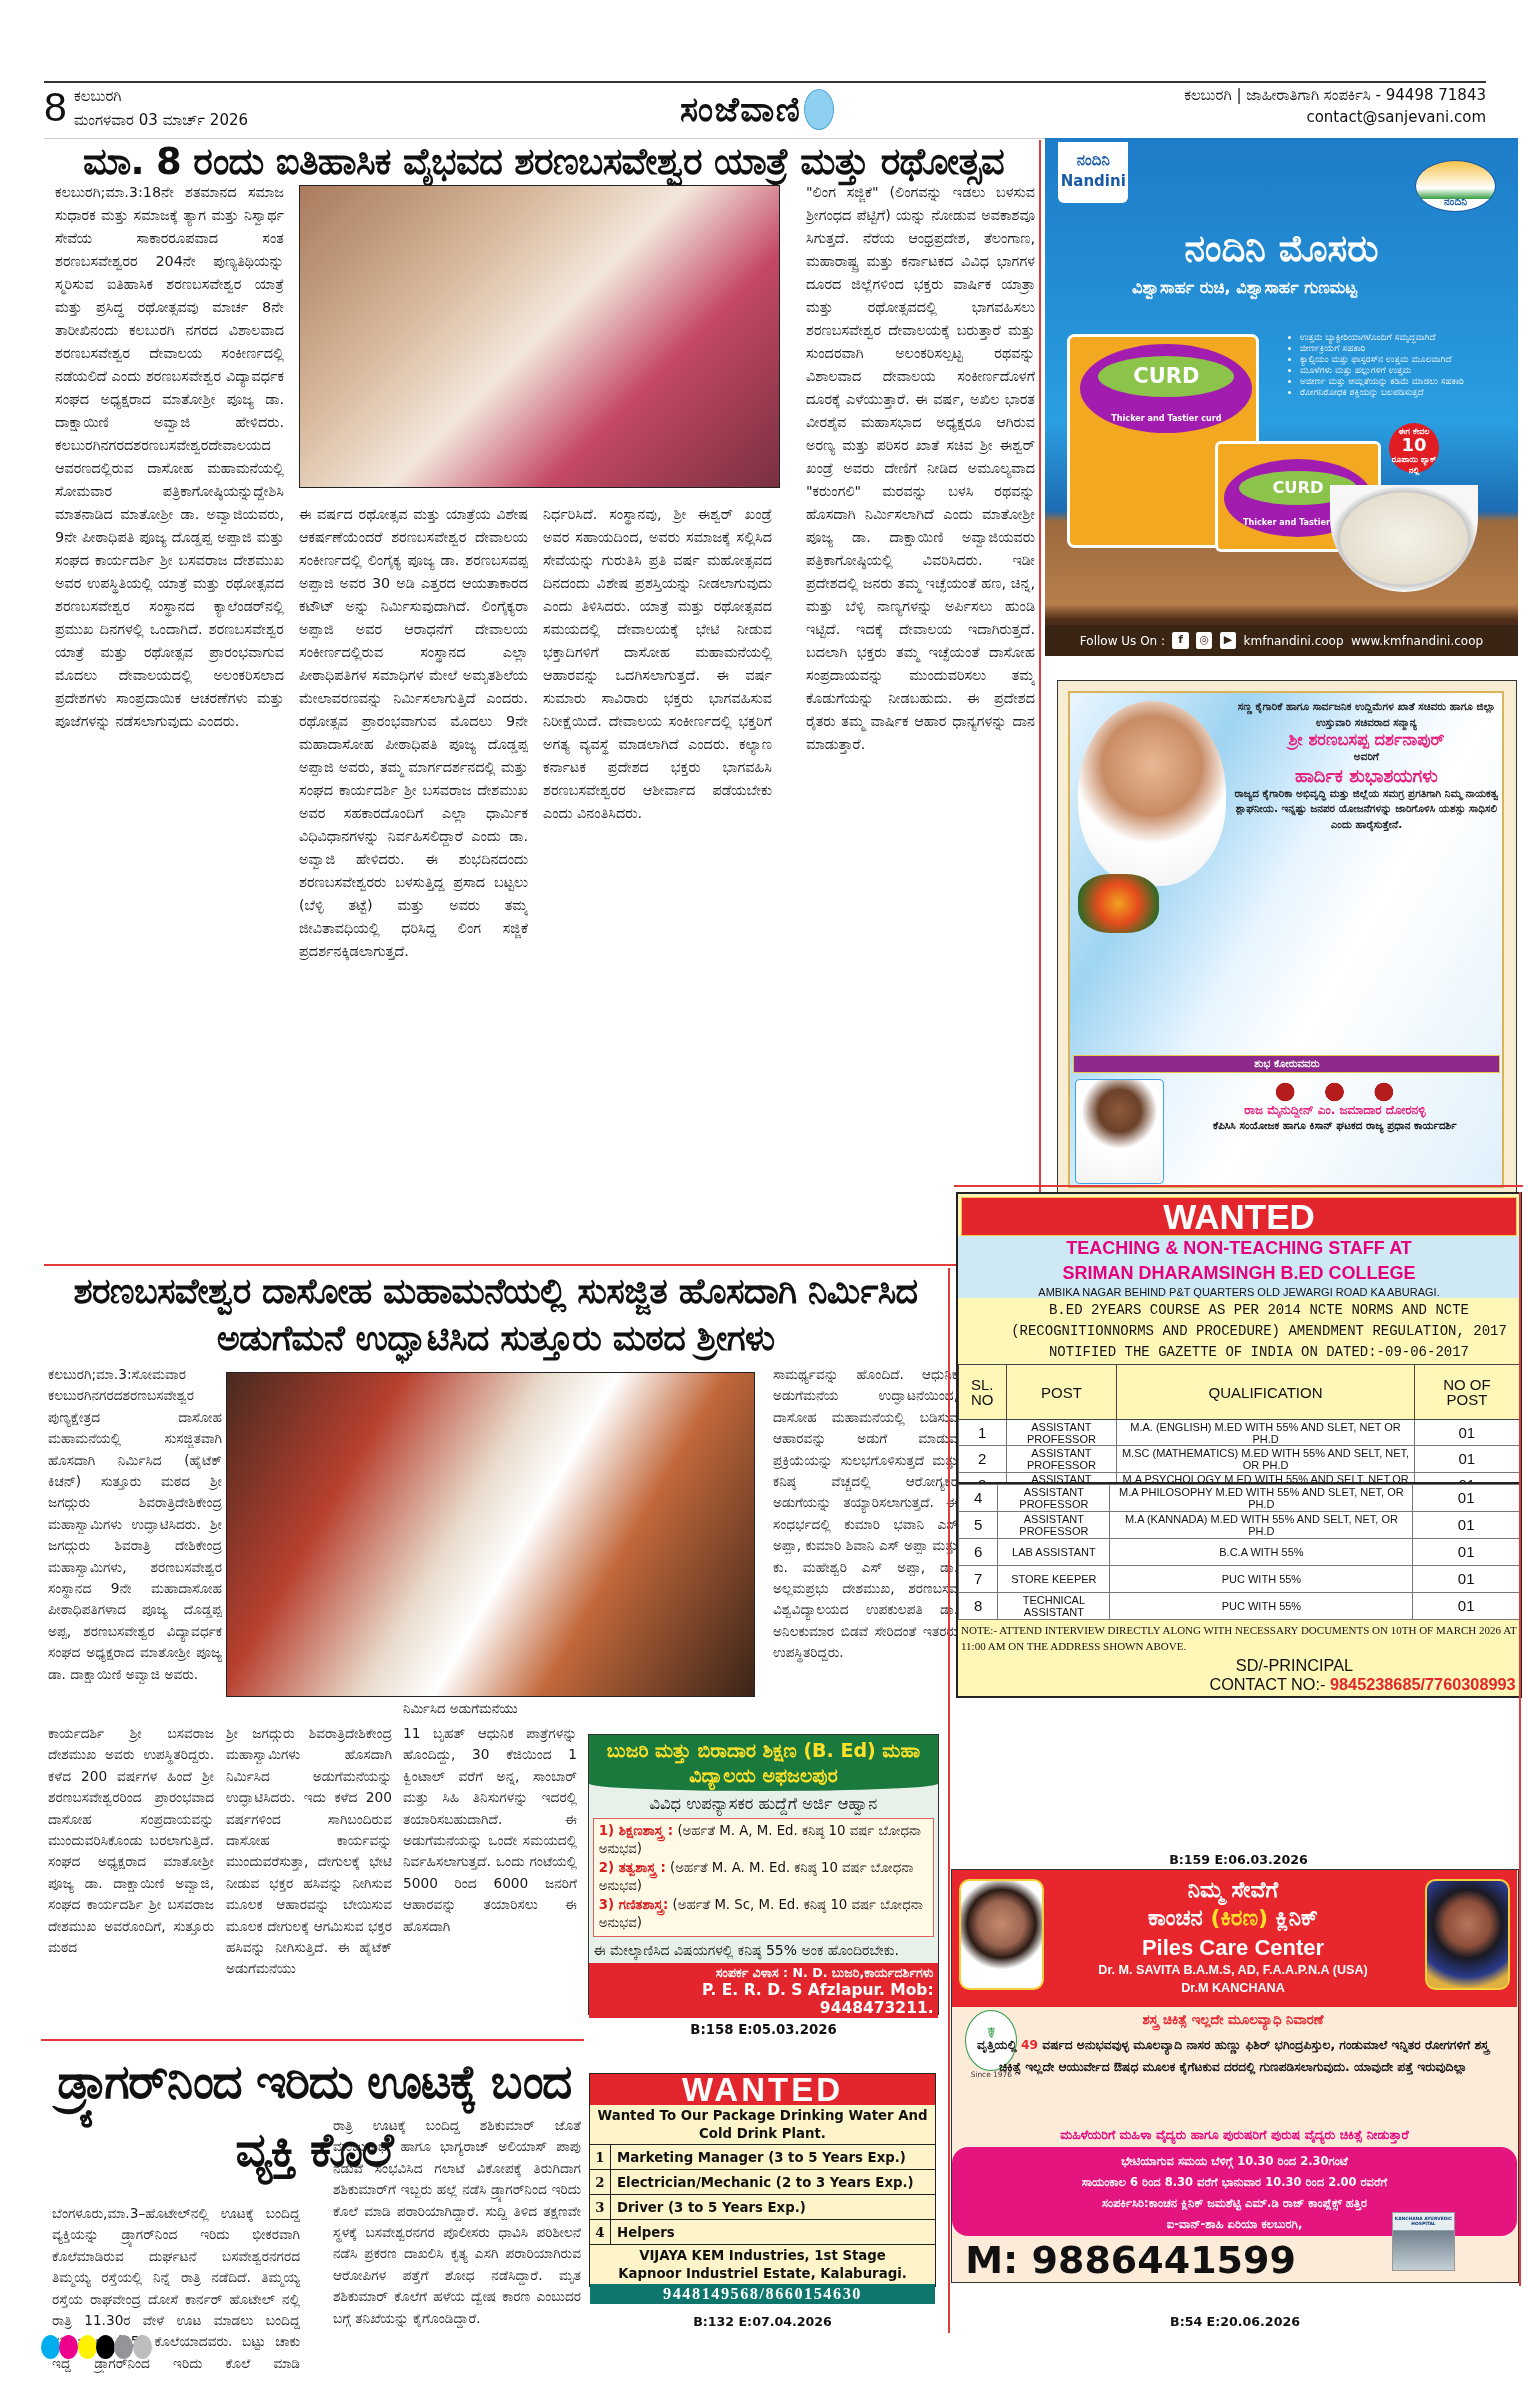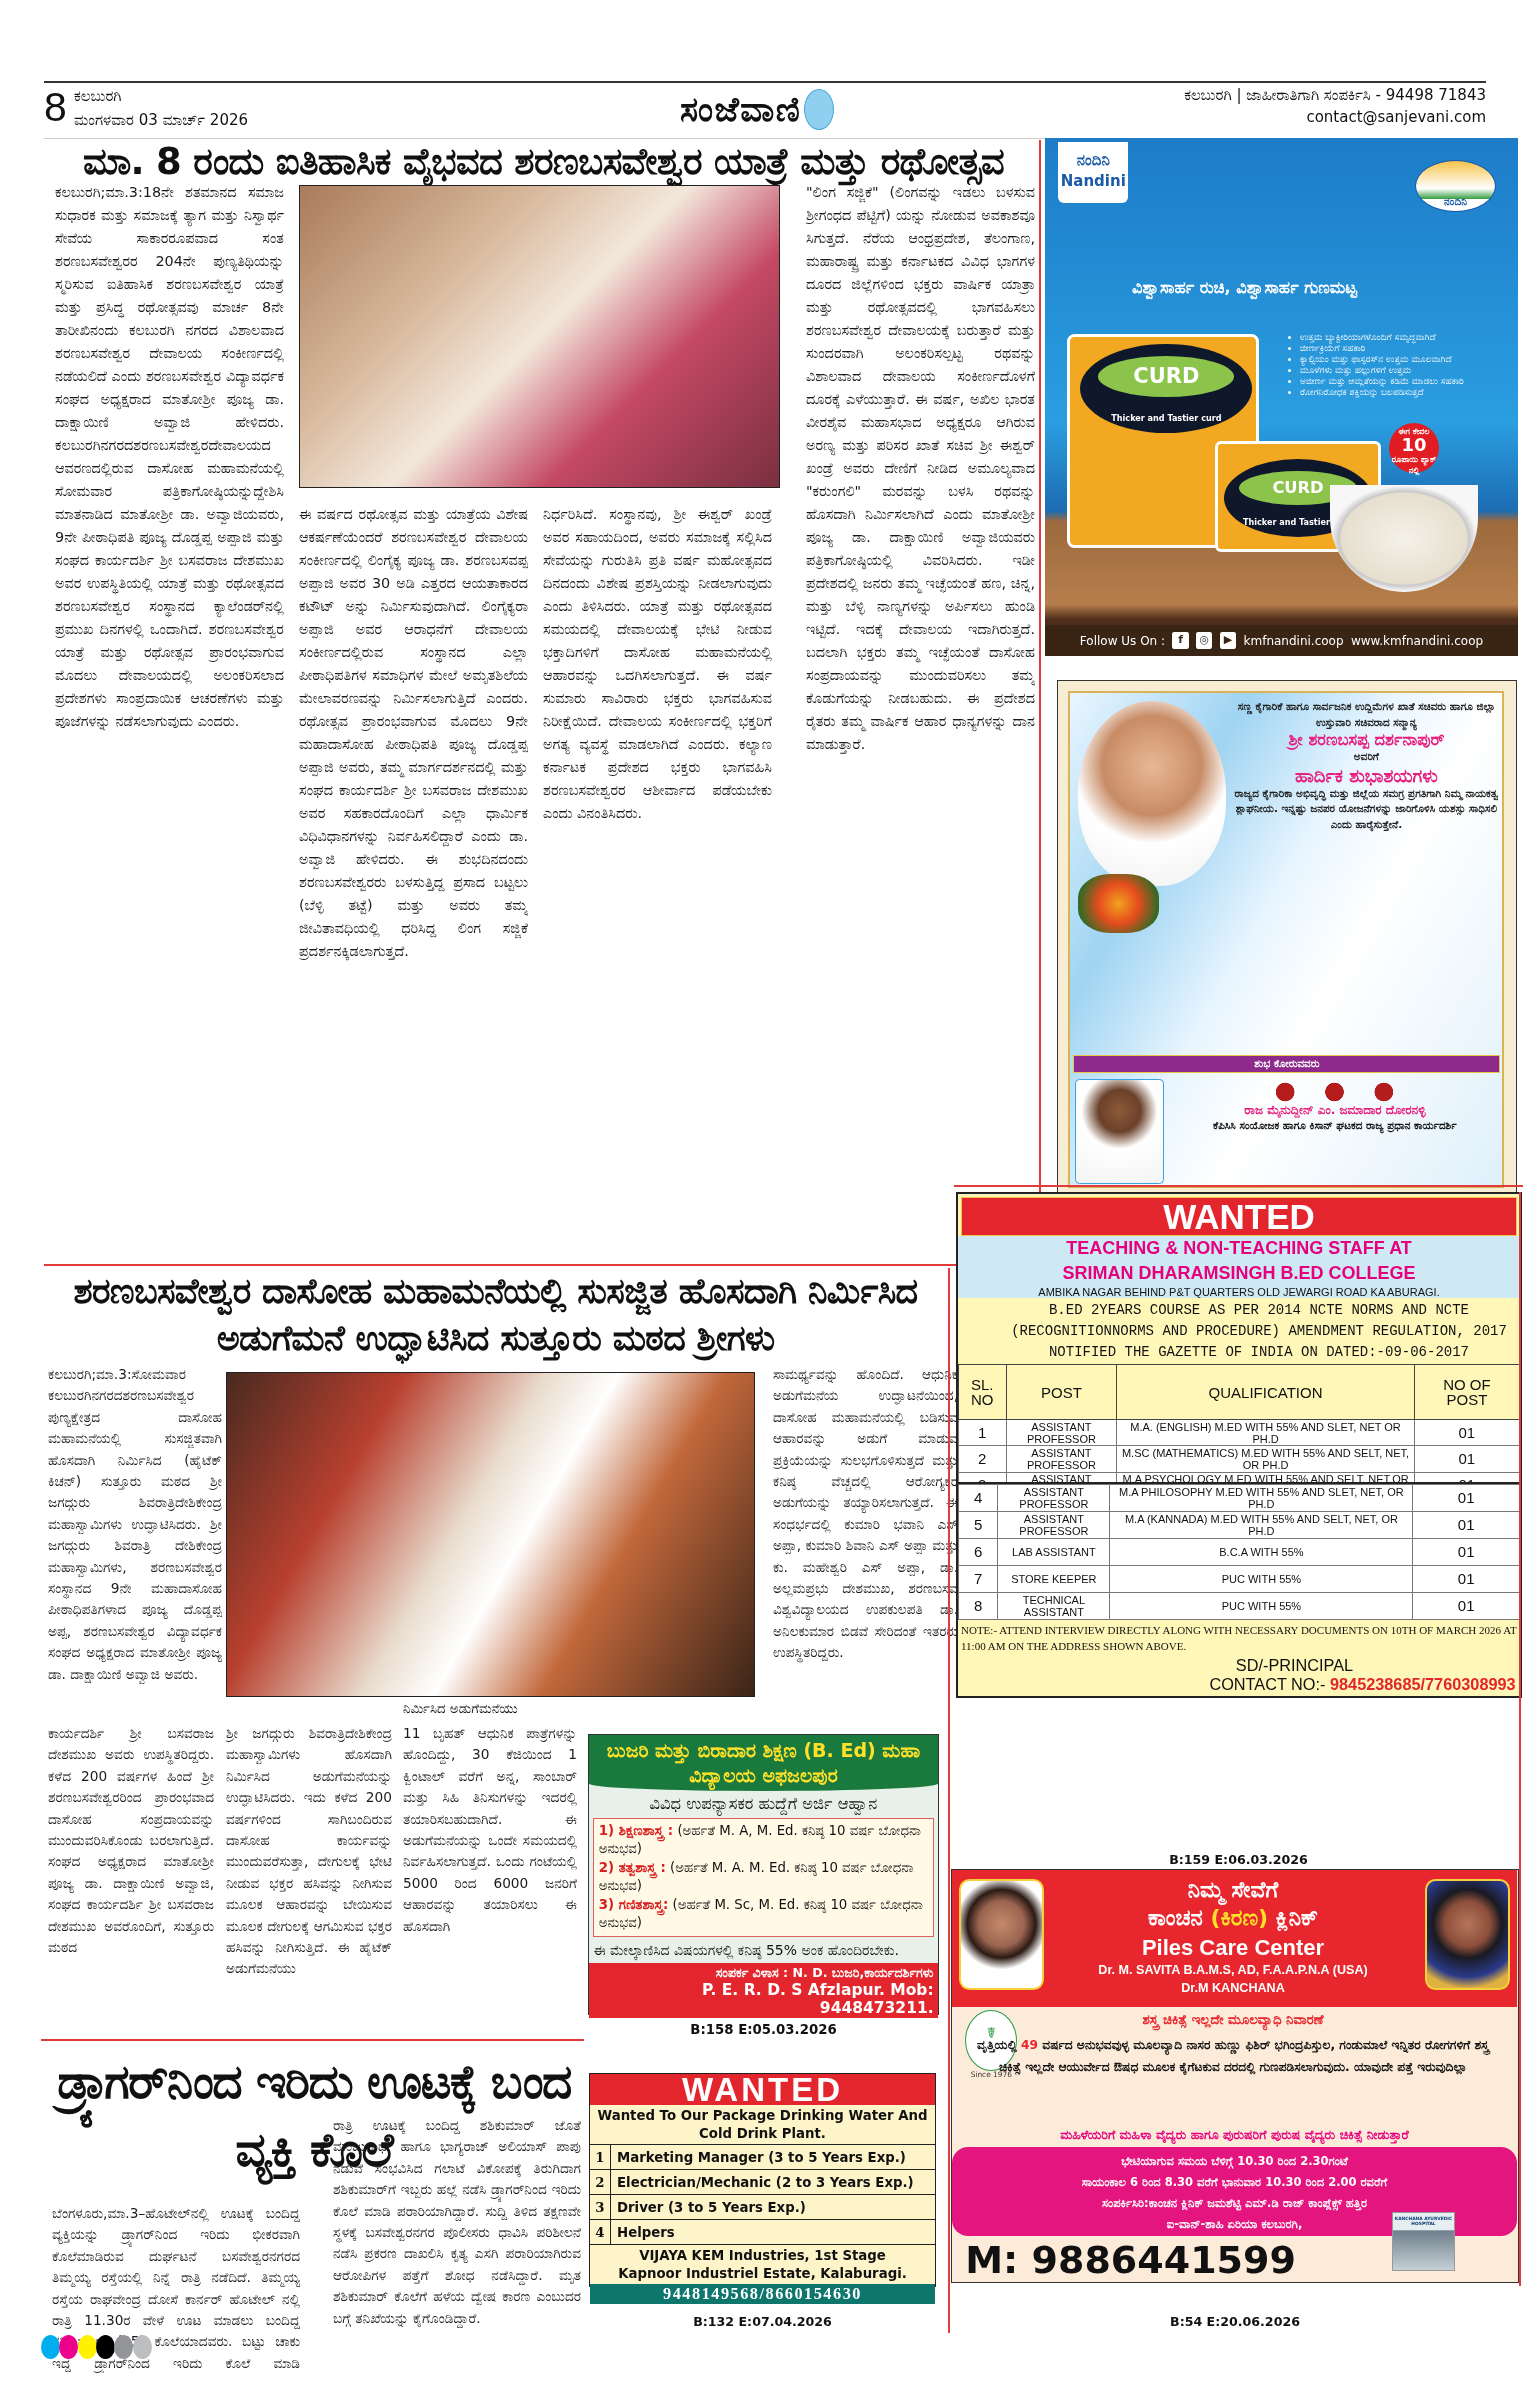--- a/index.html
+++ b/index.html
@@ -70,21 +70,21 @@
   #mid-vrule { left: 948px; top: 1268px; width: 1.5px; height: 1065px; }
 
   
   #nandini-ad { left: 1045px; top: 138px; width: 473px; height: 518px; background: linear-gradient(180deg,#1d7cc8 0%,#2a9ee0 55%,#1d6cb2 72%,#9c6a3e 74%,#b67e4b 90%,#4e2d1a 93%); overflow: hidden; }
   #nandini-tag { left: 13.3px; top: 4.4px; width: 70px; height: 61px; background: #fff; color: #1a5aa8; font-weight: 900; font-size: 15px; text-align: center; line-height: 21px; padding-top: 7.4px; border-radius: 0 0 6px 6px; }
   #nandini-logo { right: 22px; top: 22px; width: 81px; height: 52px; border-radius: 50%; background: linear-gradient(180deg,#f6c34a 0%,#ffffff 55%,#3fa34a 75%,#ffffff 76%); border: 1.5px solid #1a5aa8; color: #1a5aa8; font-weight: bold; font-size: 10.4px; text-align: center; line-height: 81px; }
   #nandini-title { left: 0; top: 89px; width: 473px; text-align: center; color: #fff; font-weight: 900; font-size: 37px; }
   #nandini-sub { left: 0; top: 140px; width: 399px; text-align: center; color: #fff; font-weight: bold; font-size: 16.3px; }
   #nandini-bullets { left: 255px; top: 194px; width: 214px; color: #fff; font-size: 9px; line-height: 11px; }
   #curd-pack1 { left: 22px; top: 196px; width: 192px; height: 214px; background: #f2a821; border: 3px solid #fff; border-radius: 7.4px; }
-  .curd-oval { position: absolute; left: 10.4px; width: 172px; height: 89px; border-radius: 50%; background: #0f172a; }
+  .curd-oval { position: absolute; left: 10.4px; width: 172px; height: 89px; border-radius: 50%; background: #a21caf; }
   .curd-oval-inner { position: absolute; left: 18px; top: 12px; width: 136px; height: 41px; border-radius: 50%; background: #8cc44b; color: #fff; font-weight: bold; font-size: 21px; text-align: center; line-height: 41px; }
   .curd-oval-tag { position: absolute; left: 0; bottom: 10.4px; width: 100%; color: #fff; font-size: 8.1px; text-align: center; font-weight: bold; }
   #curd-pack2 { left: 170px; top: 303px; width: 166px; height: 111px; background: #f2a821; border: 3px solid #fff; border-radius: 6px; }
   #curd-bowl { left: 285px; top: 347px; width: 148px; height: 107px; background: radial-gradient(ellipse at center,#f4f1e8 0%,#e6dfcf 60%,#c9c9c9 62%,#f7f7f7 70%); border-radius: 0 0 74px 74px; }
   #price-badge { left: 344px; top: 285px; width: 50px; height: 50px; border-radius: 50%; background: #e21c23; color: #fff; text-align: center; font-weight: bold; font-size: 8.1px; line-height: 10.4px; padding-top: 3px; }
   #price-badge .big { font-size: 18px; line-height: 18px; display: block; }
   #nandini-footer { left: 0; bottom: 0; width: 473px; height: 31px; background: #3a2515; color: #fff; font-size: 12px; display: flex; align-items: center; justify-content: center; gap: 7.4px; }
   .social { display: inline-block; width: 16.3px; height: 16.3px; background: #fff; color: #3a2515; text-align: center; font-weight: bold; font-size: 11px; line-height: 16.3px; border-radius: 2.2px; }
 
   
@@ -232,20 +232,21 @@
     <div>Kapnoor Industriel Estate, Kalaburagi.</div>
   </div>
   <div id="vk-phone">9448149568/8660154630</div>
 </div>
 <div id="vk-ref" class="abs">B:132 E:07.04.2026</div>
 <div id="mid-vrule" class="abs rule-red"></div>
 
 <div id="nandini-ad" class="abs">
   <div id="nandini-tag" class="abs">ನಂದಿನಿ Nandini</div>
   <div id="nandini-logo" class="abs"><span>ನಂದಿನಿ</span></div>
+  <div id="nandini-title" class="abs">ನಂದಿನಿ ಮೊಸರು</div>
   <div id="nandini-sub" class="abs">ವಿಶ್ವಾಸಾರ್ಹ ರುಚಿ, ವಿಶ್ವಾಸಾರ್ಹ ಗುಣಮಟ್ಟ</div>
   <ul id="nandini-bullets" class="abs">
     <li>ಉತ್ತಮ ಬ್ಯಾಕ್ಟೀರಿಯಾಗಳೊಂದಿಗೆ ಸಮೃದ್ಧವಾಗಿದೆ</li>
     <li>ಜೀರ್ಣಕ್ರಿಯೆಗೆ ಸಹಕಾರಿ</li>
     <li>ಕ್ಯಾಲ್ಸಿಯಂ ಮತ್ತು ಫಾಸ್ಫರಸ್‌ನ ಉತ್ತಮ ಮೂಲವಾಗಿದೆ</li>
     <li>ಮೂಳೆಗಳು ಮತ್ತು ಹಲ್ಲುಗಳಿಗೆ ಉತ್ತಮ</li>
     <li>ಅಜೀರ್ಣ ಮತ್ತು ಆಮ್ಲತೆಯನ್ನು ಕಡಿಮೆ ಮಾಡಲು ಸಹಕಾರಿ</li>
     <li>ರೋಗನಿರೋಧಕ ಶಕ್ತಿಯನ್ನು ಬಲಪಡಿಸುತ್ತದೆ</li>
   </ul>
   <div id="curd-pack1" class="abs">

